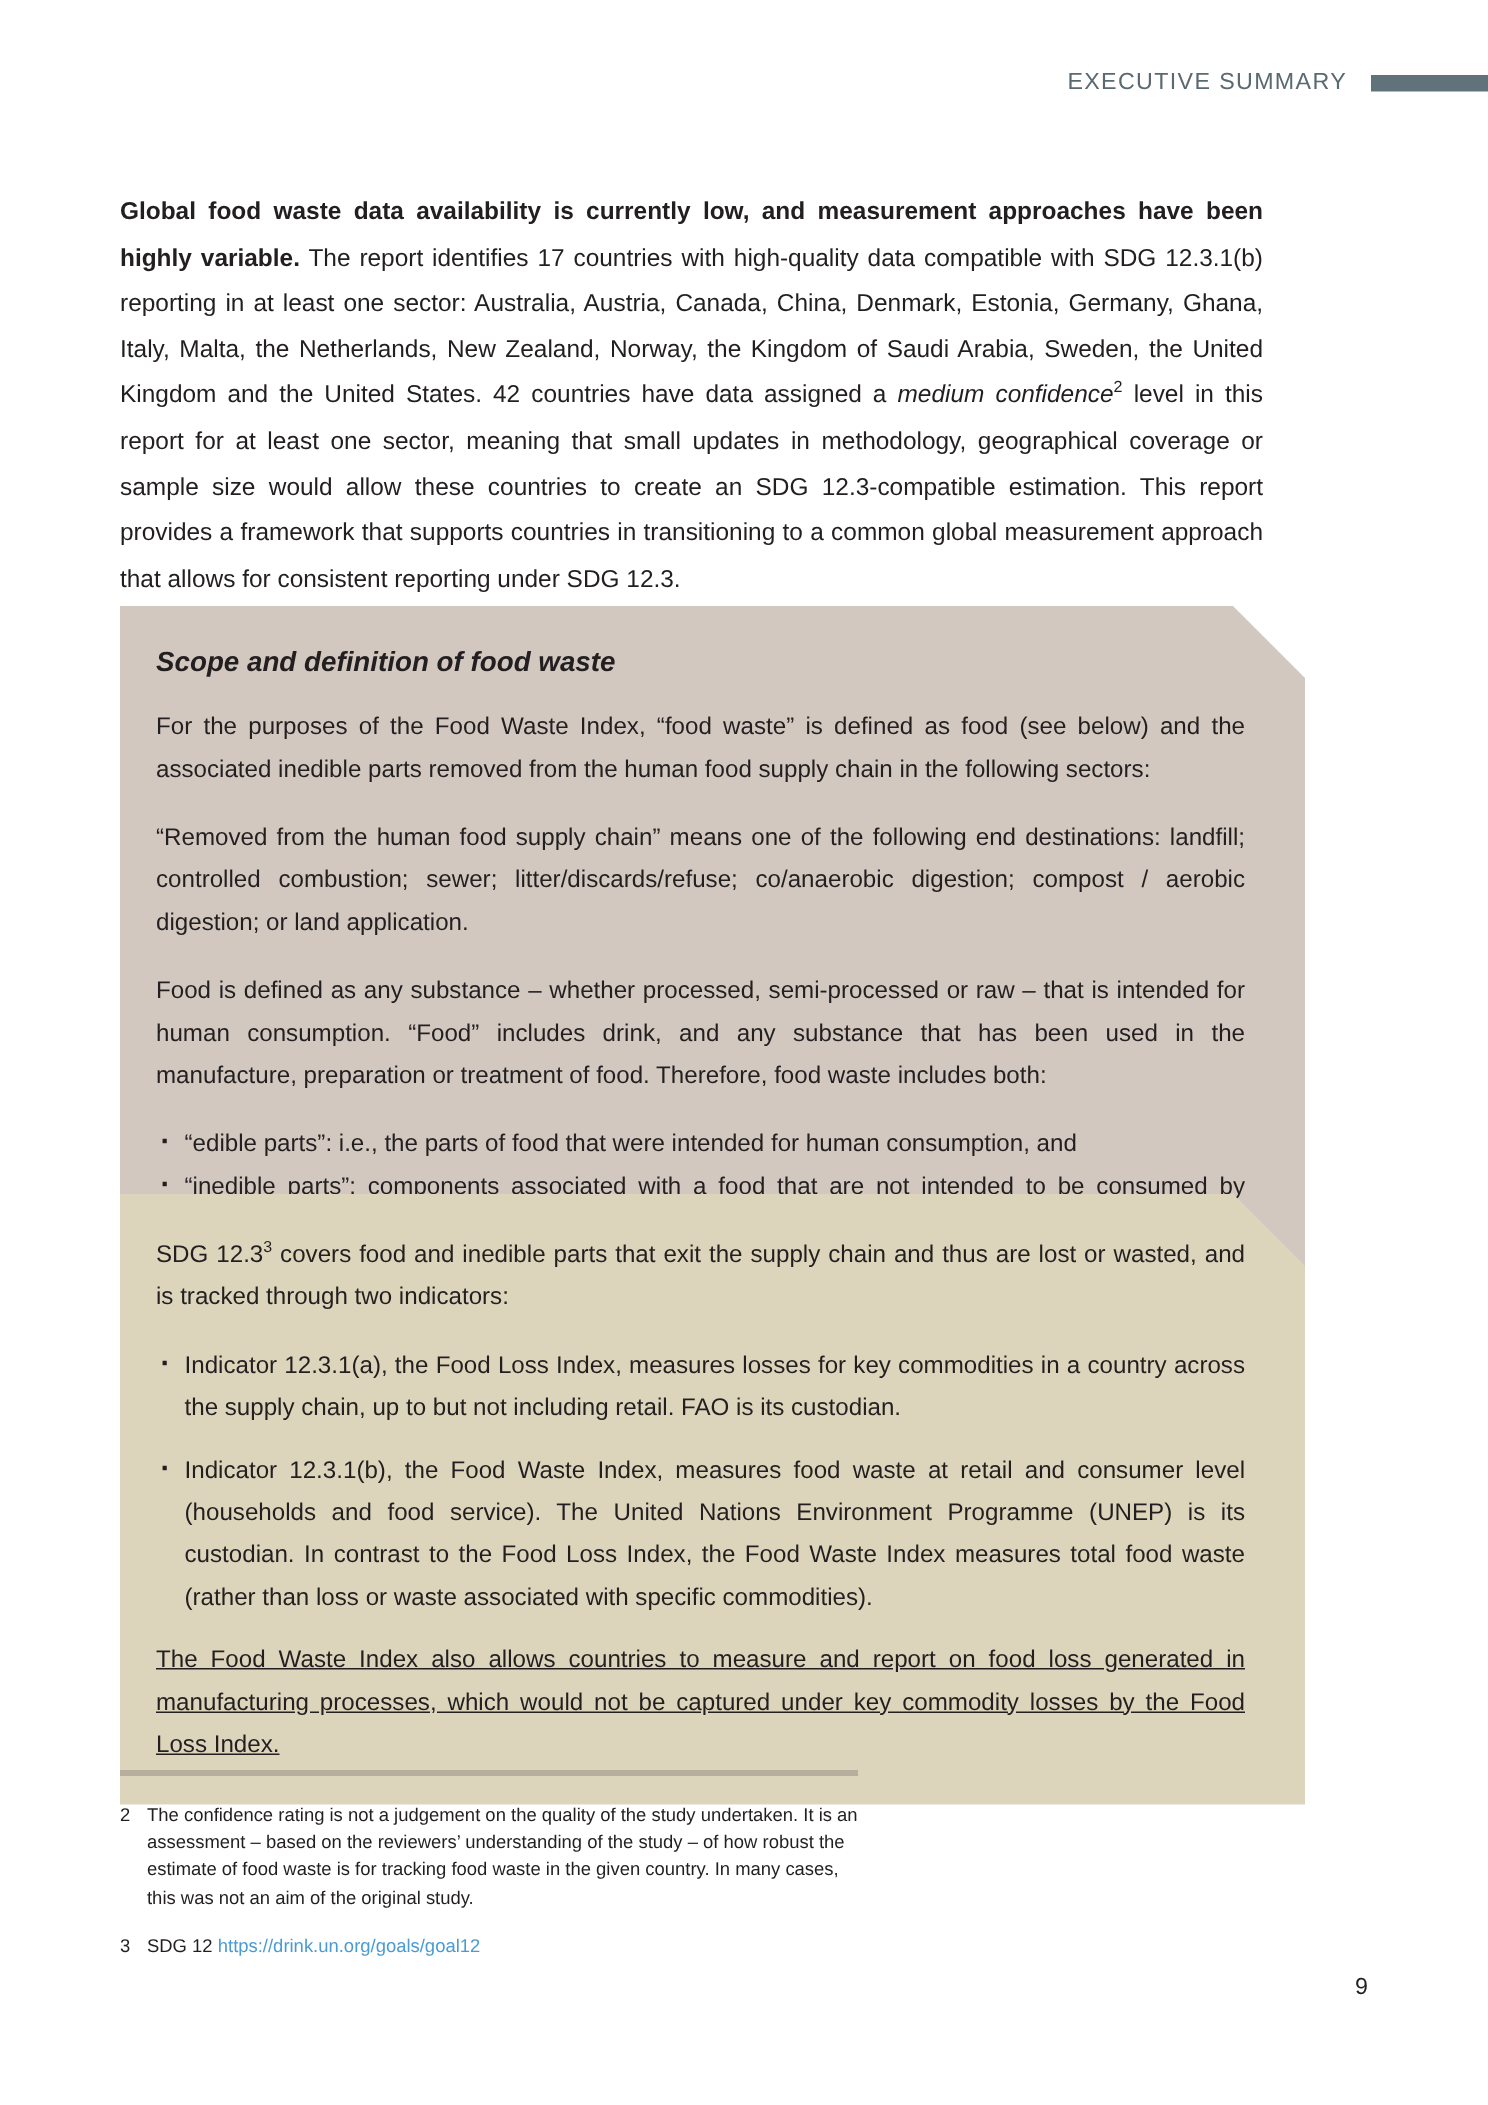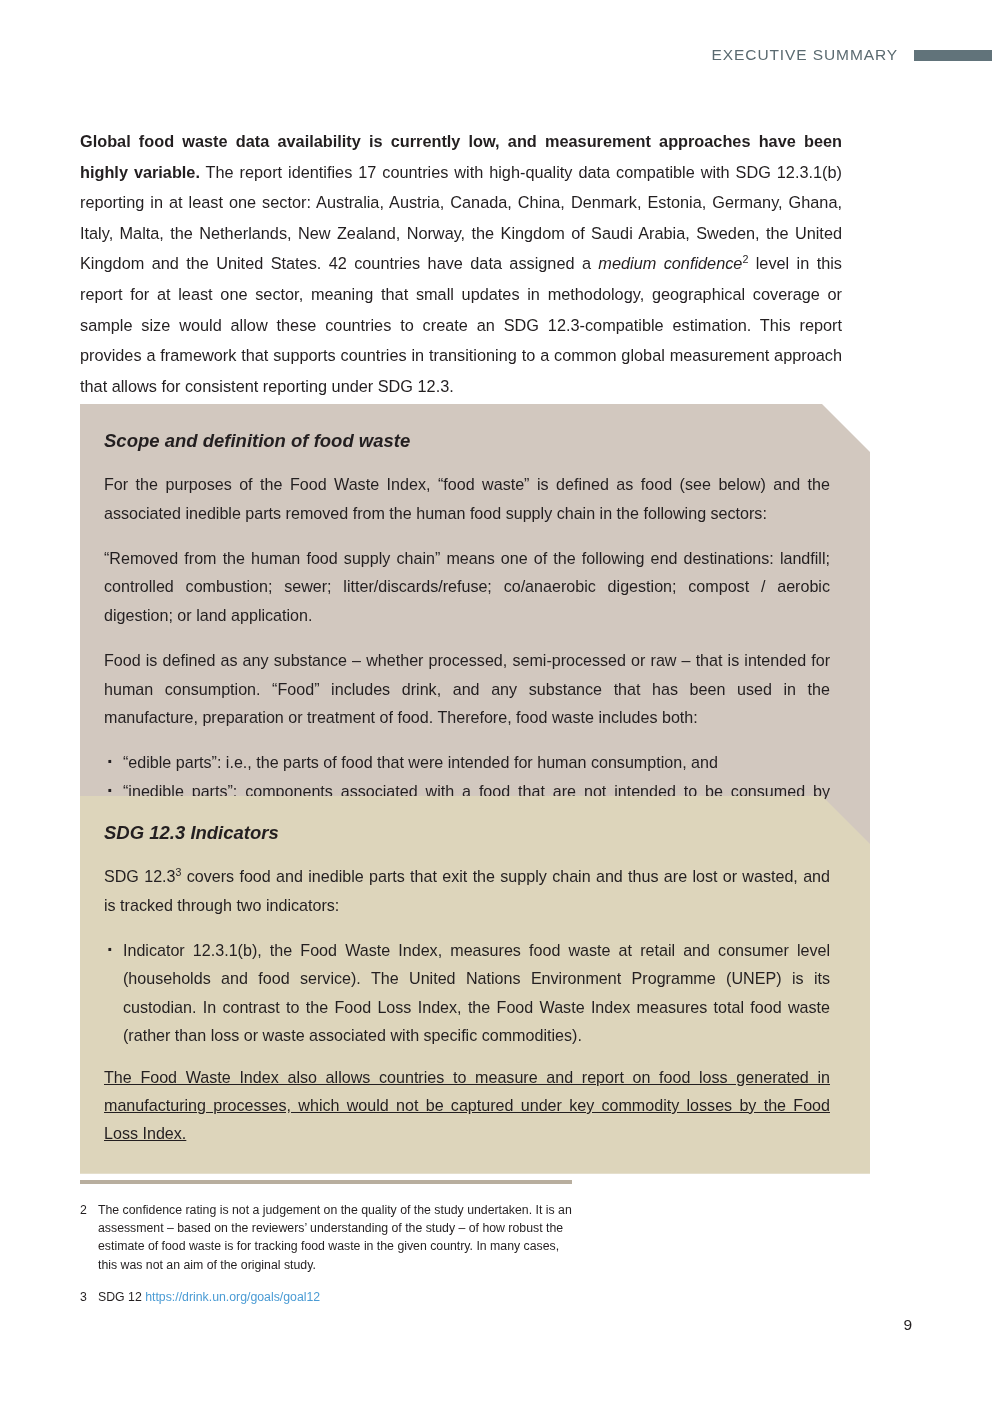--- a/index.html
+++ b/index.html
@@ -194,23 +194,23 @@
   <p>For the purposes of the Food Waste Index, “food waste” is defined as food (see below) and the associated inedible parts removed from the human food supply chain in the following sectors:</p>
   <p>“Removed from the human food supply chain” means one of the following end destinations: landfill; controlled combustion; sewer; litter/discards/refuse; co/anaerobic digestion; compost / aerobic digestion; or land application.</p>
   <p>Food is defined as any substance – whether processed, semi-processed or raw – that is intended for human consumption. “Food” includes drink, and any substance that has been used in the manufacture, preparation or treatment of food. Therefore, food waste includes both:</p>
   <ul class="bullets tight">
     <li>“edible parts”: i.e., the parts of food that were intended for human consumption, and</li>
     <li>“inedible parts”: components associated with a food that are not intended to be consumed by humans. Examples of inedible parts associated with food could include bones, rinds and pits/stones.</li>
   </ul>
 </div>
 
 <div class="callout indicators">
-  <div class="callout-title">SDG 12.3 Indicators</div>
   <p><span>SDG 12.3</span><sup>3</sup><span> covers food and inedible parts that exit the supply chain and thus are lost or wasted, and is tracked through two indicators:</span></p>
   <ul class="bullets spaced">
+    <li>Indicator 12.3.1(a), the Food Loss Index, measures losses for key commodities in a country across the supply chain, up to but not including retail. FAO is its custodian.</li>
     <li>Indicator 12.3.1(b), the Food Waste Index, measures food waste at retail and consumer level (households and food service). The United Nations Environment Programme (UNEP) is its custodian. In contrast to the Food Loss Index, the Food Waste Index measures total food waste (rather than loss or waste associated with specific commodities).</li>
   </ul>
   <p class="last">The Food Waste Index also allows countries to measure and report on food loss generated in manufacturing processes, which would not be captured under key commodity losses by the Food Loss Index.</p>
 </div>
 
 <div class="footnotes">
   <div class="footnote-rule"></div>
   <div class="footnote">
     <span class="footnote-num">2</span>
     <span class="footnote-text">The confidence rating is not a judgement on the quality of the study undertaken. It is an assessment – based on the reviewers’ understanding of the study – of how robust the estimate of food waste is for tracking food waste in the given country. In many cases, this was not an aim of the original study.</span>

